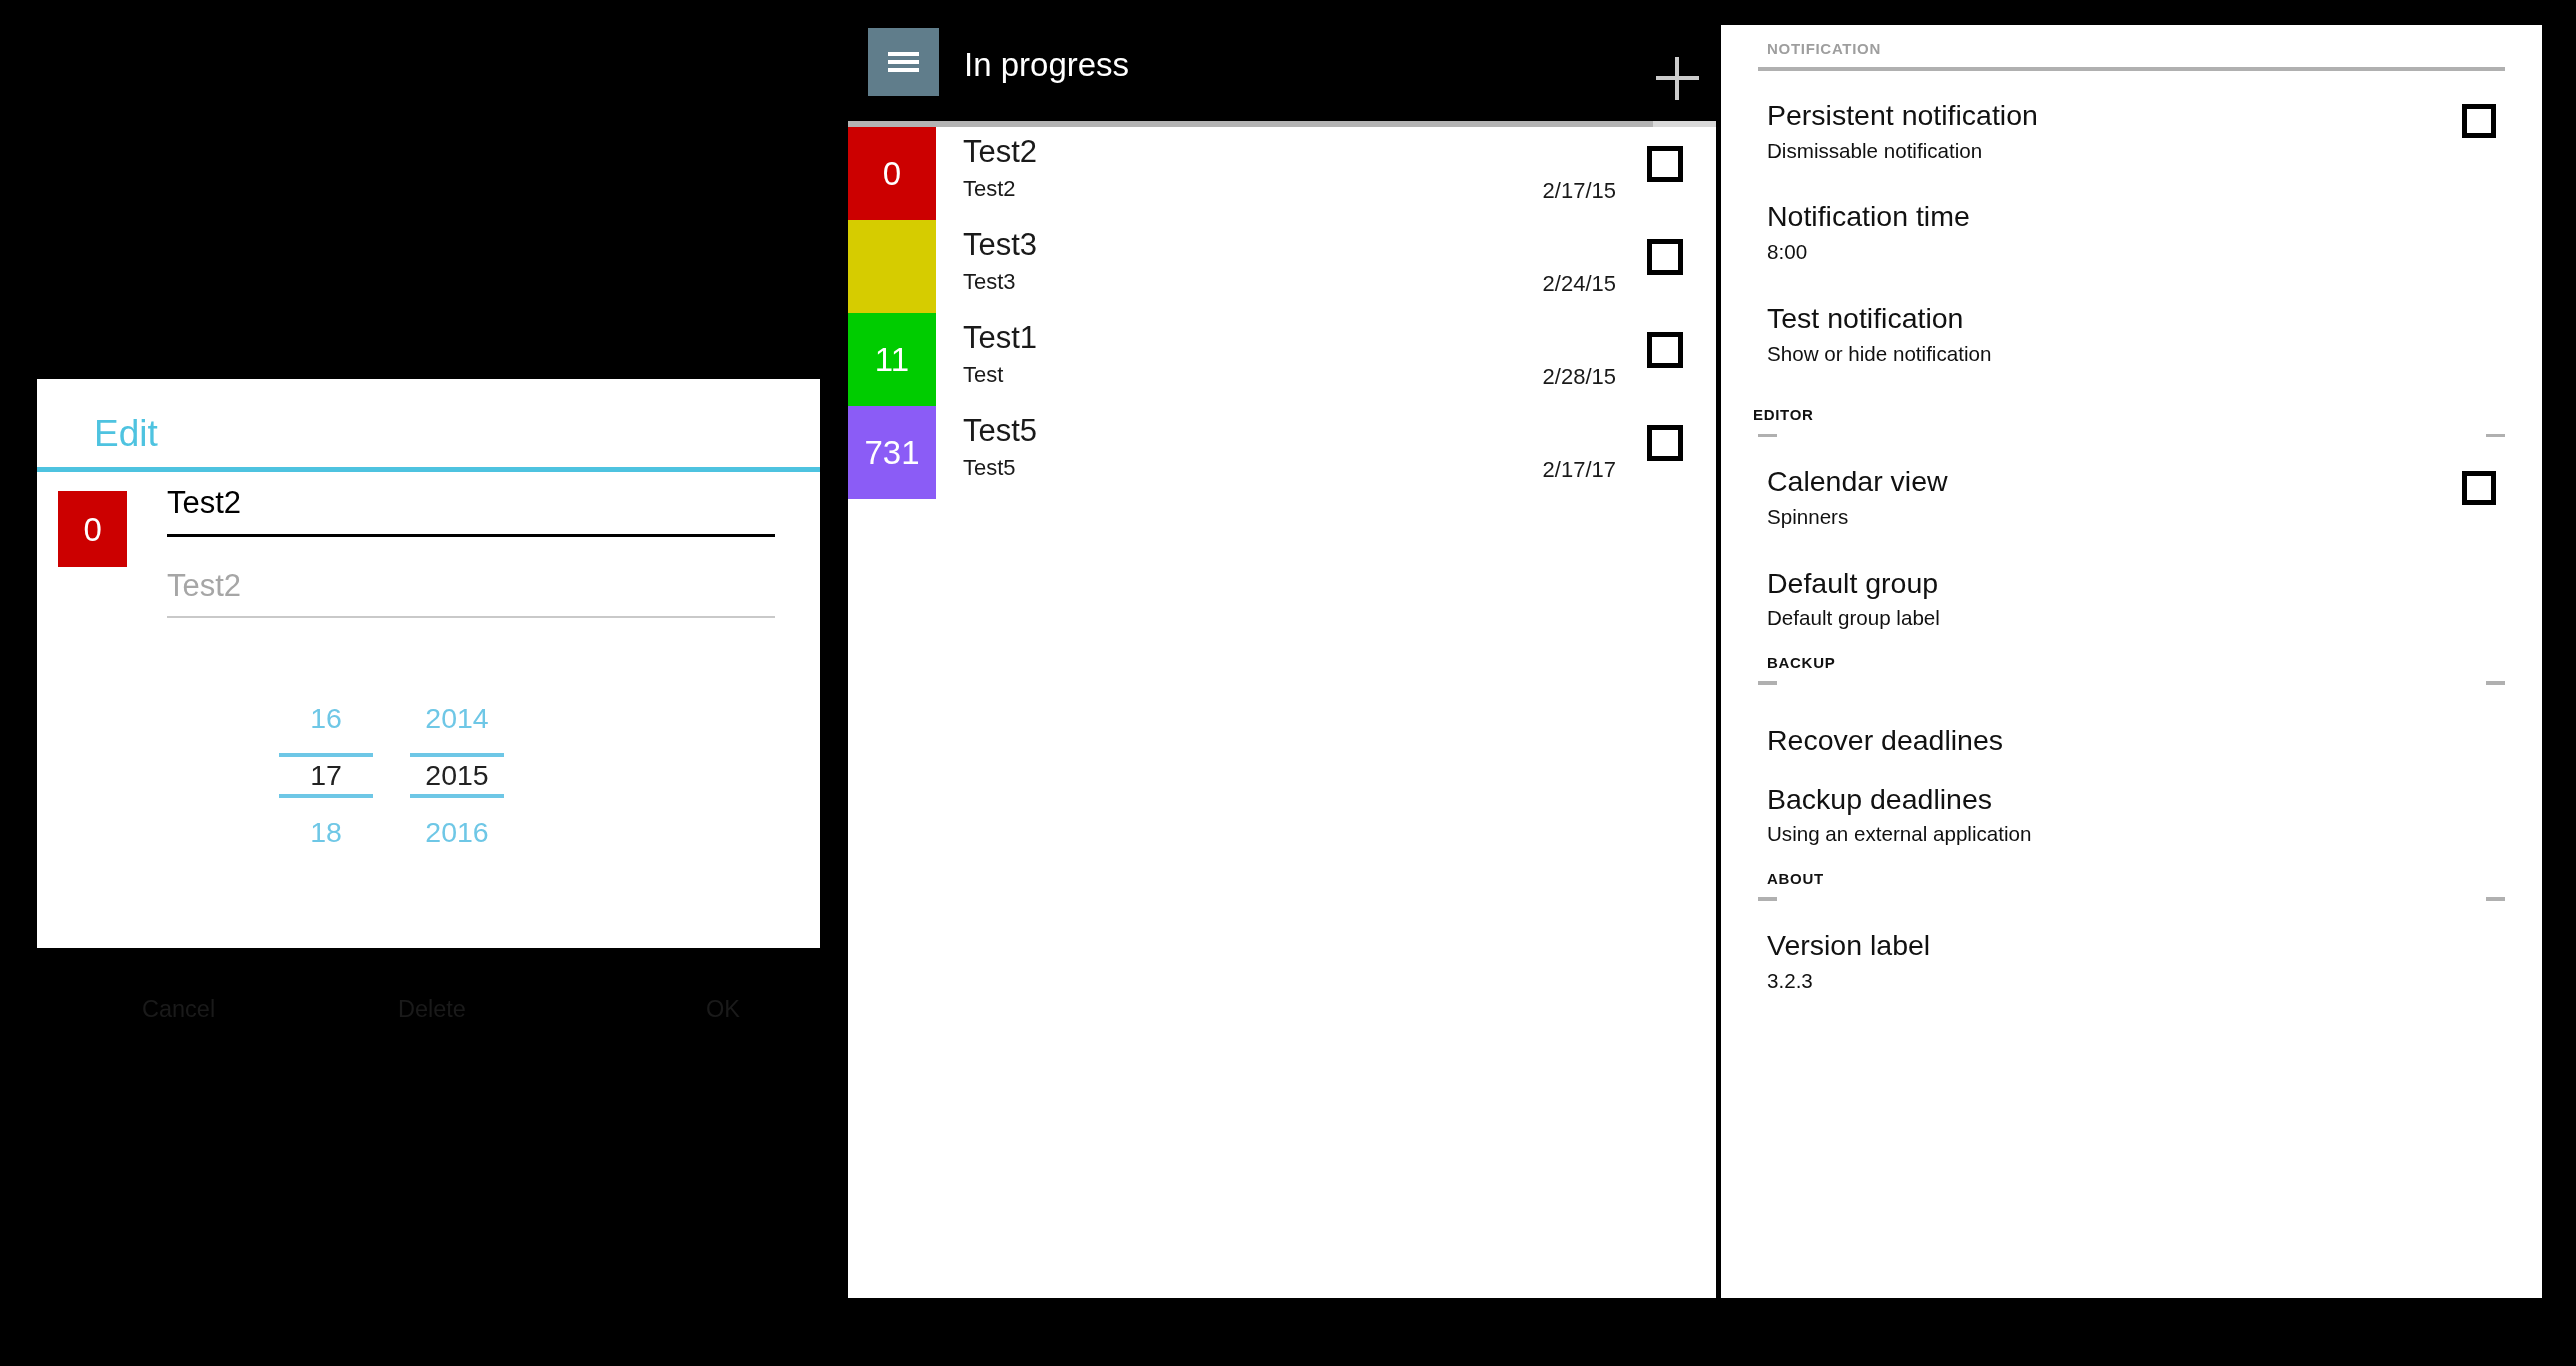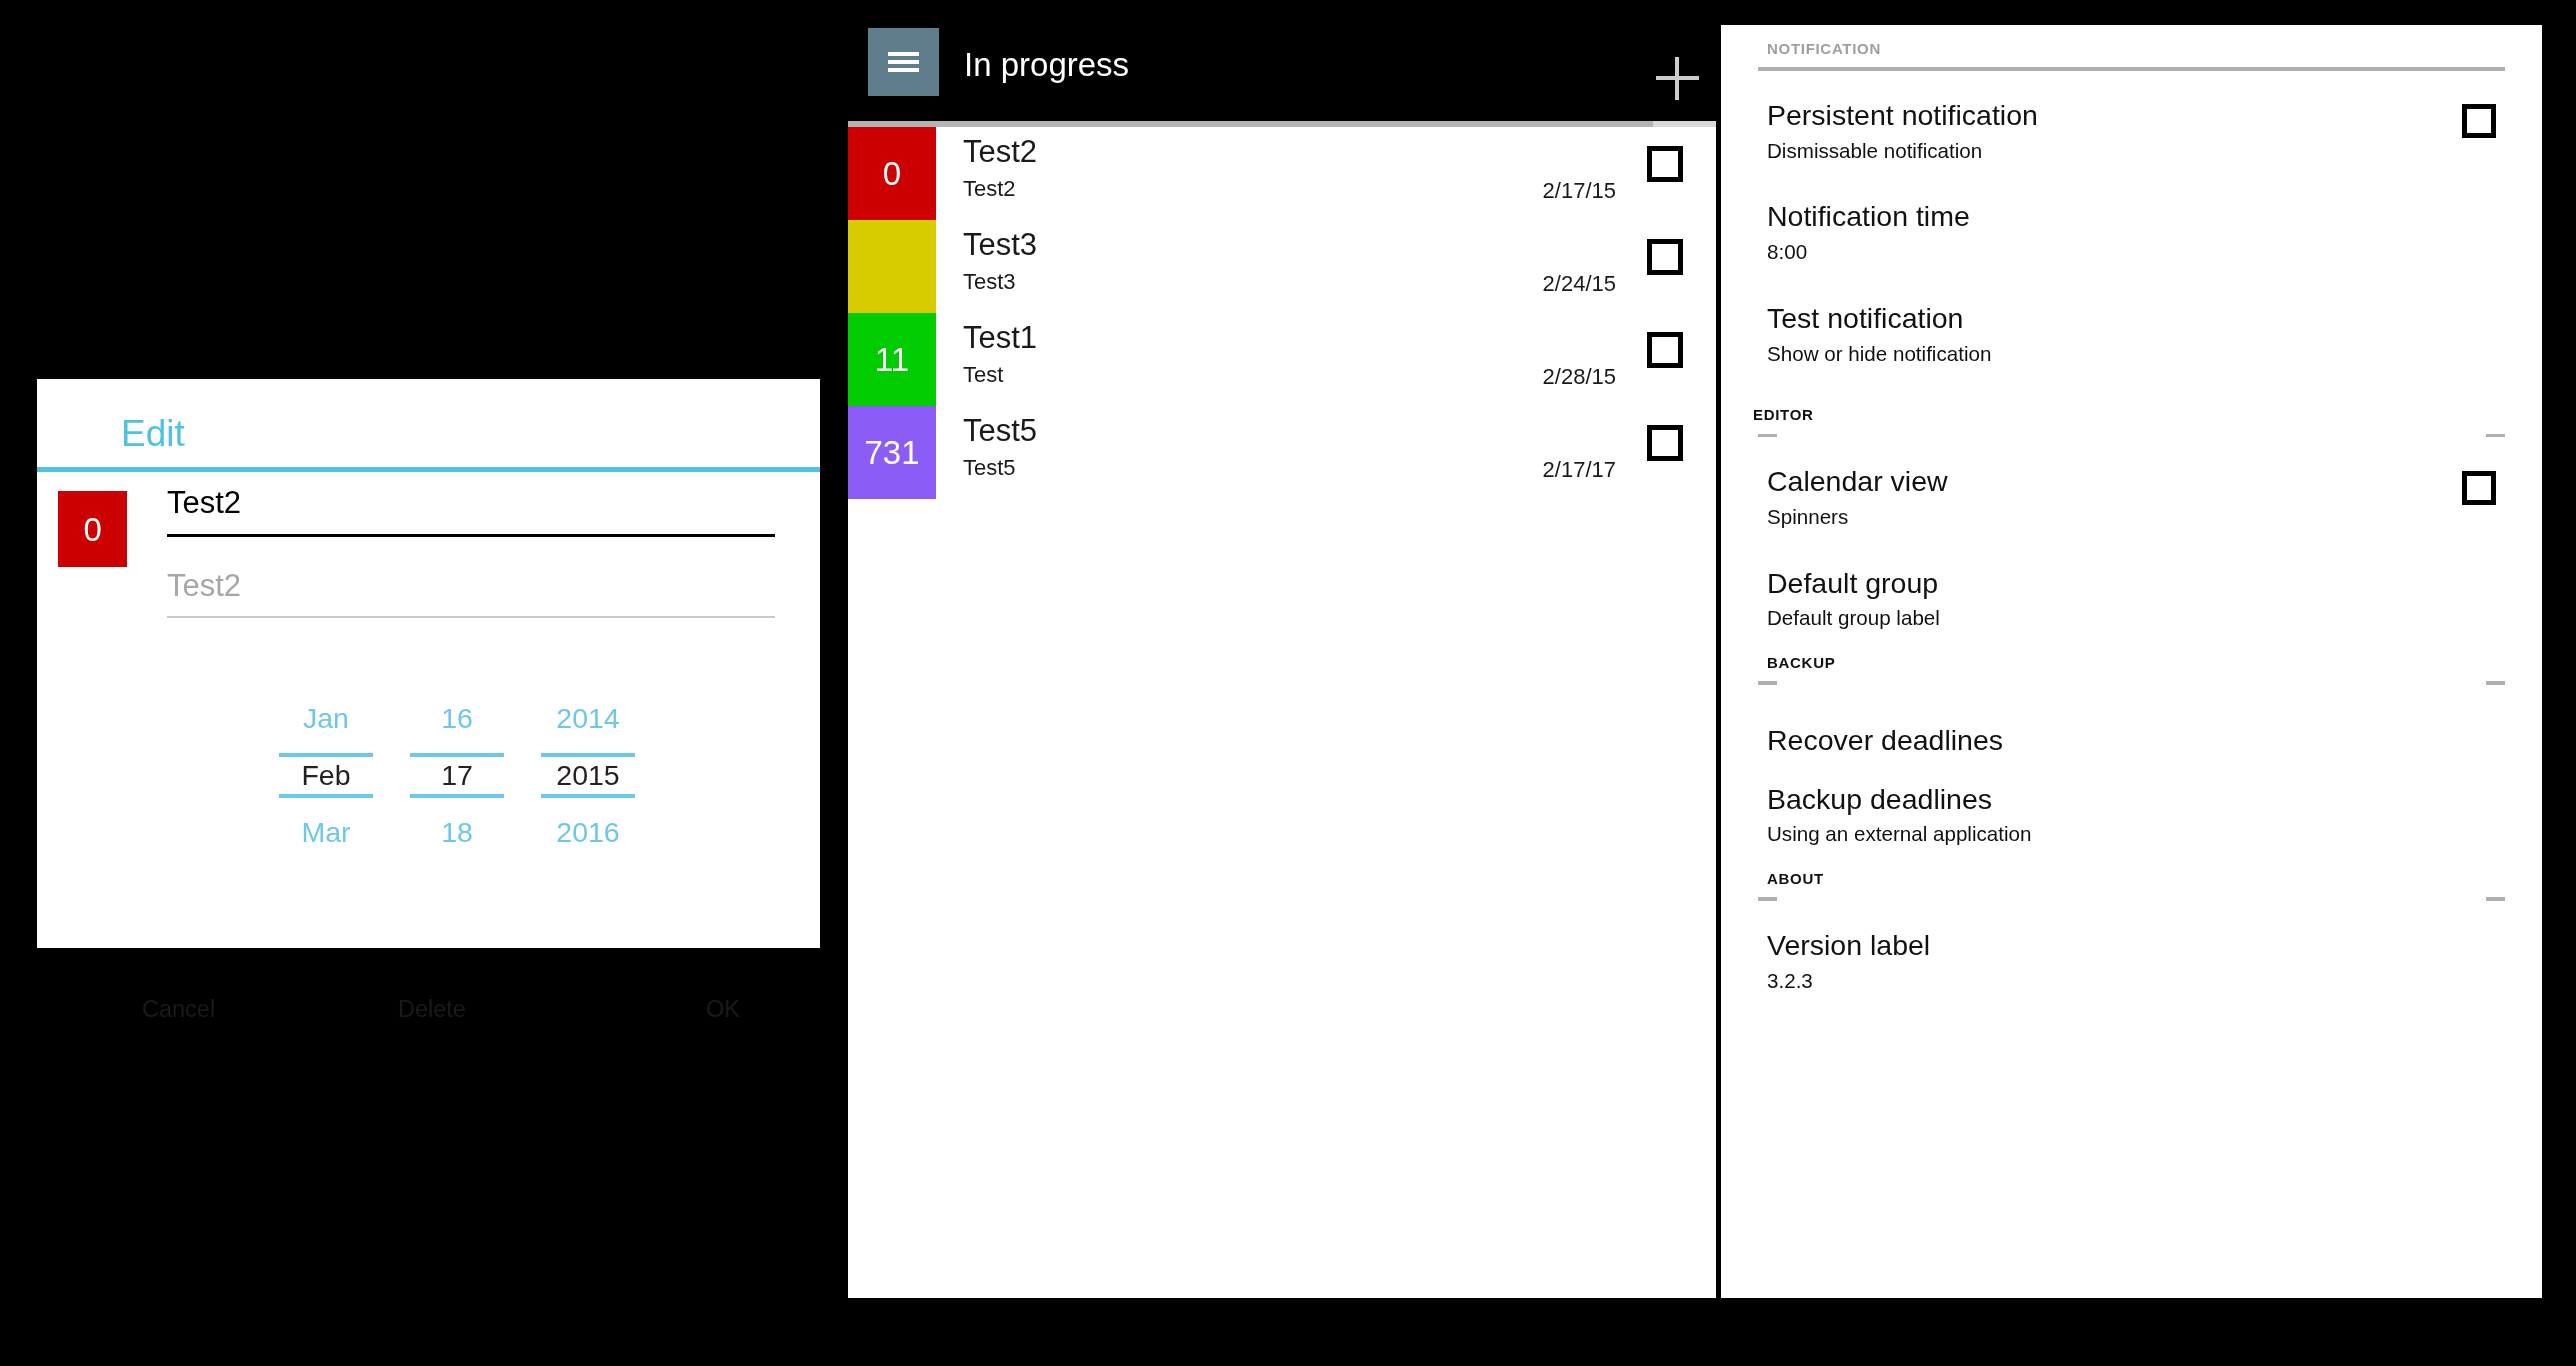--- a/index.html
+++ b/index.html
@@ -36,21 +36,20 @@
     box-sizing: border-box;
   }
   #dialog-title {
     position: absolute;
     left: 57px;
     top: 36px;
     font-size: 37px;
     color: #4ec3e0;
     letter-spacing: 0px;
     line-height: 1;
-    margin-left: 27px;
   }
   #dialog-body {
     position: relative;
     height: 424px;
   }
   #color-chip {
     position: absolute;
     left: 21.3px;
     top: 19px;
     width: 69px;
@@ -392,29 +391,20 @@
         <div class="field-underline"></div>
       </div>
 
       <div class="dlg-field" id="note-field">
         <div class="field-text">Test2</div>
         <div class="field-underline"></div>
       </div>
 
       <div id="date-spinners">
 
-        <div class="spinner">
-          <div class="sp-row sp-prev">Jan</div>
-          <div class="sp-gap-top"></div>
-          <div class="sp-rule"></div>
-          <div class="sp-row sp-cur">Feb</div>
-          <div class="sp-rule"></div>
-          <div class="sp-gap-bot"></div>
-          <div class="sp-row sp-next">Mar</div>
-        </div>
 
         <div class="spinner">
           <div class="sp-row sp-prev">16</div>
           <div class="sp-gap-top"></div>
           <div class="sp-rule"></div>
           <div class="sp-row sp-cur">17</div>
           <div class="sp-rule"></div>
           <div class="sp-gap-bot"></div>
           <div class="sp-row sp-next">18</div>
         </div>

